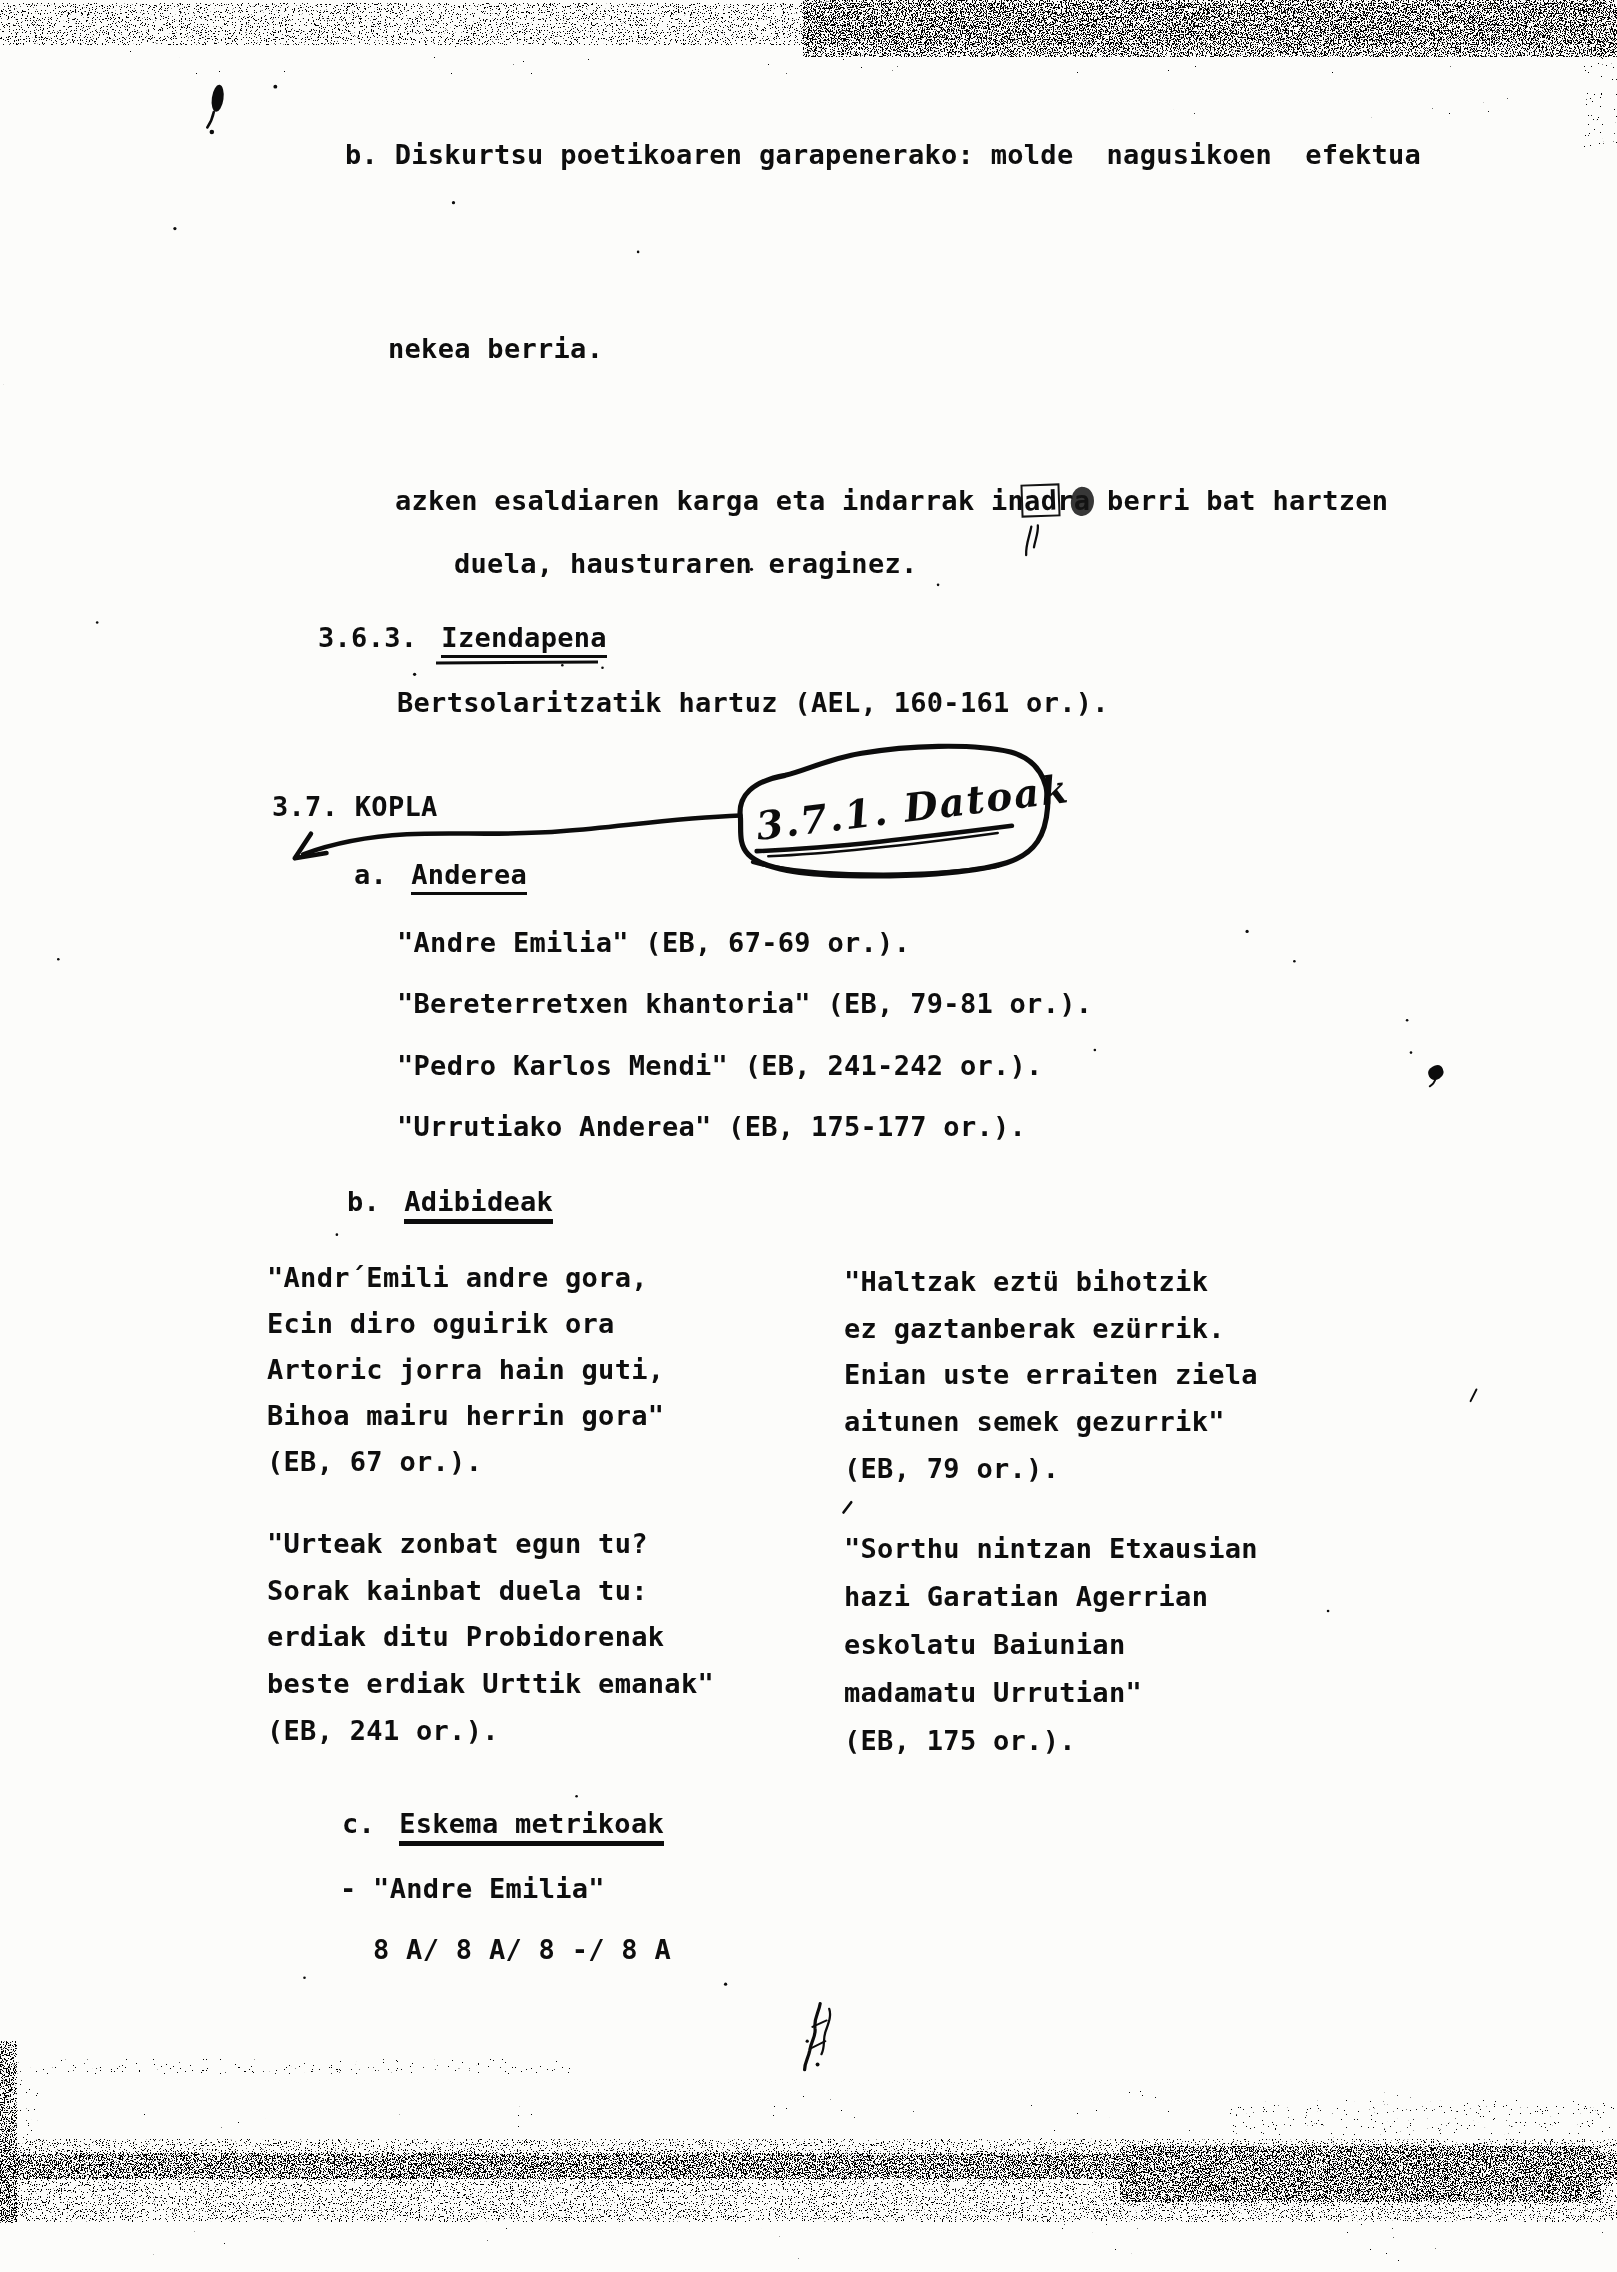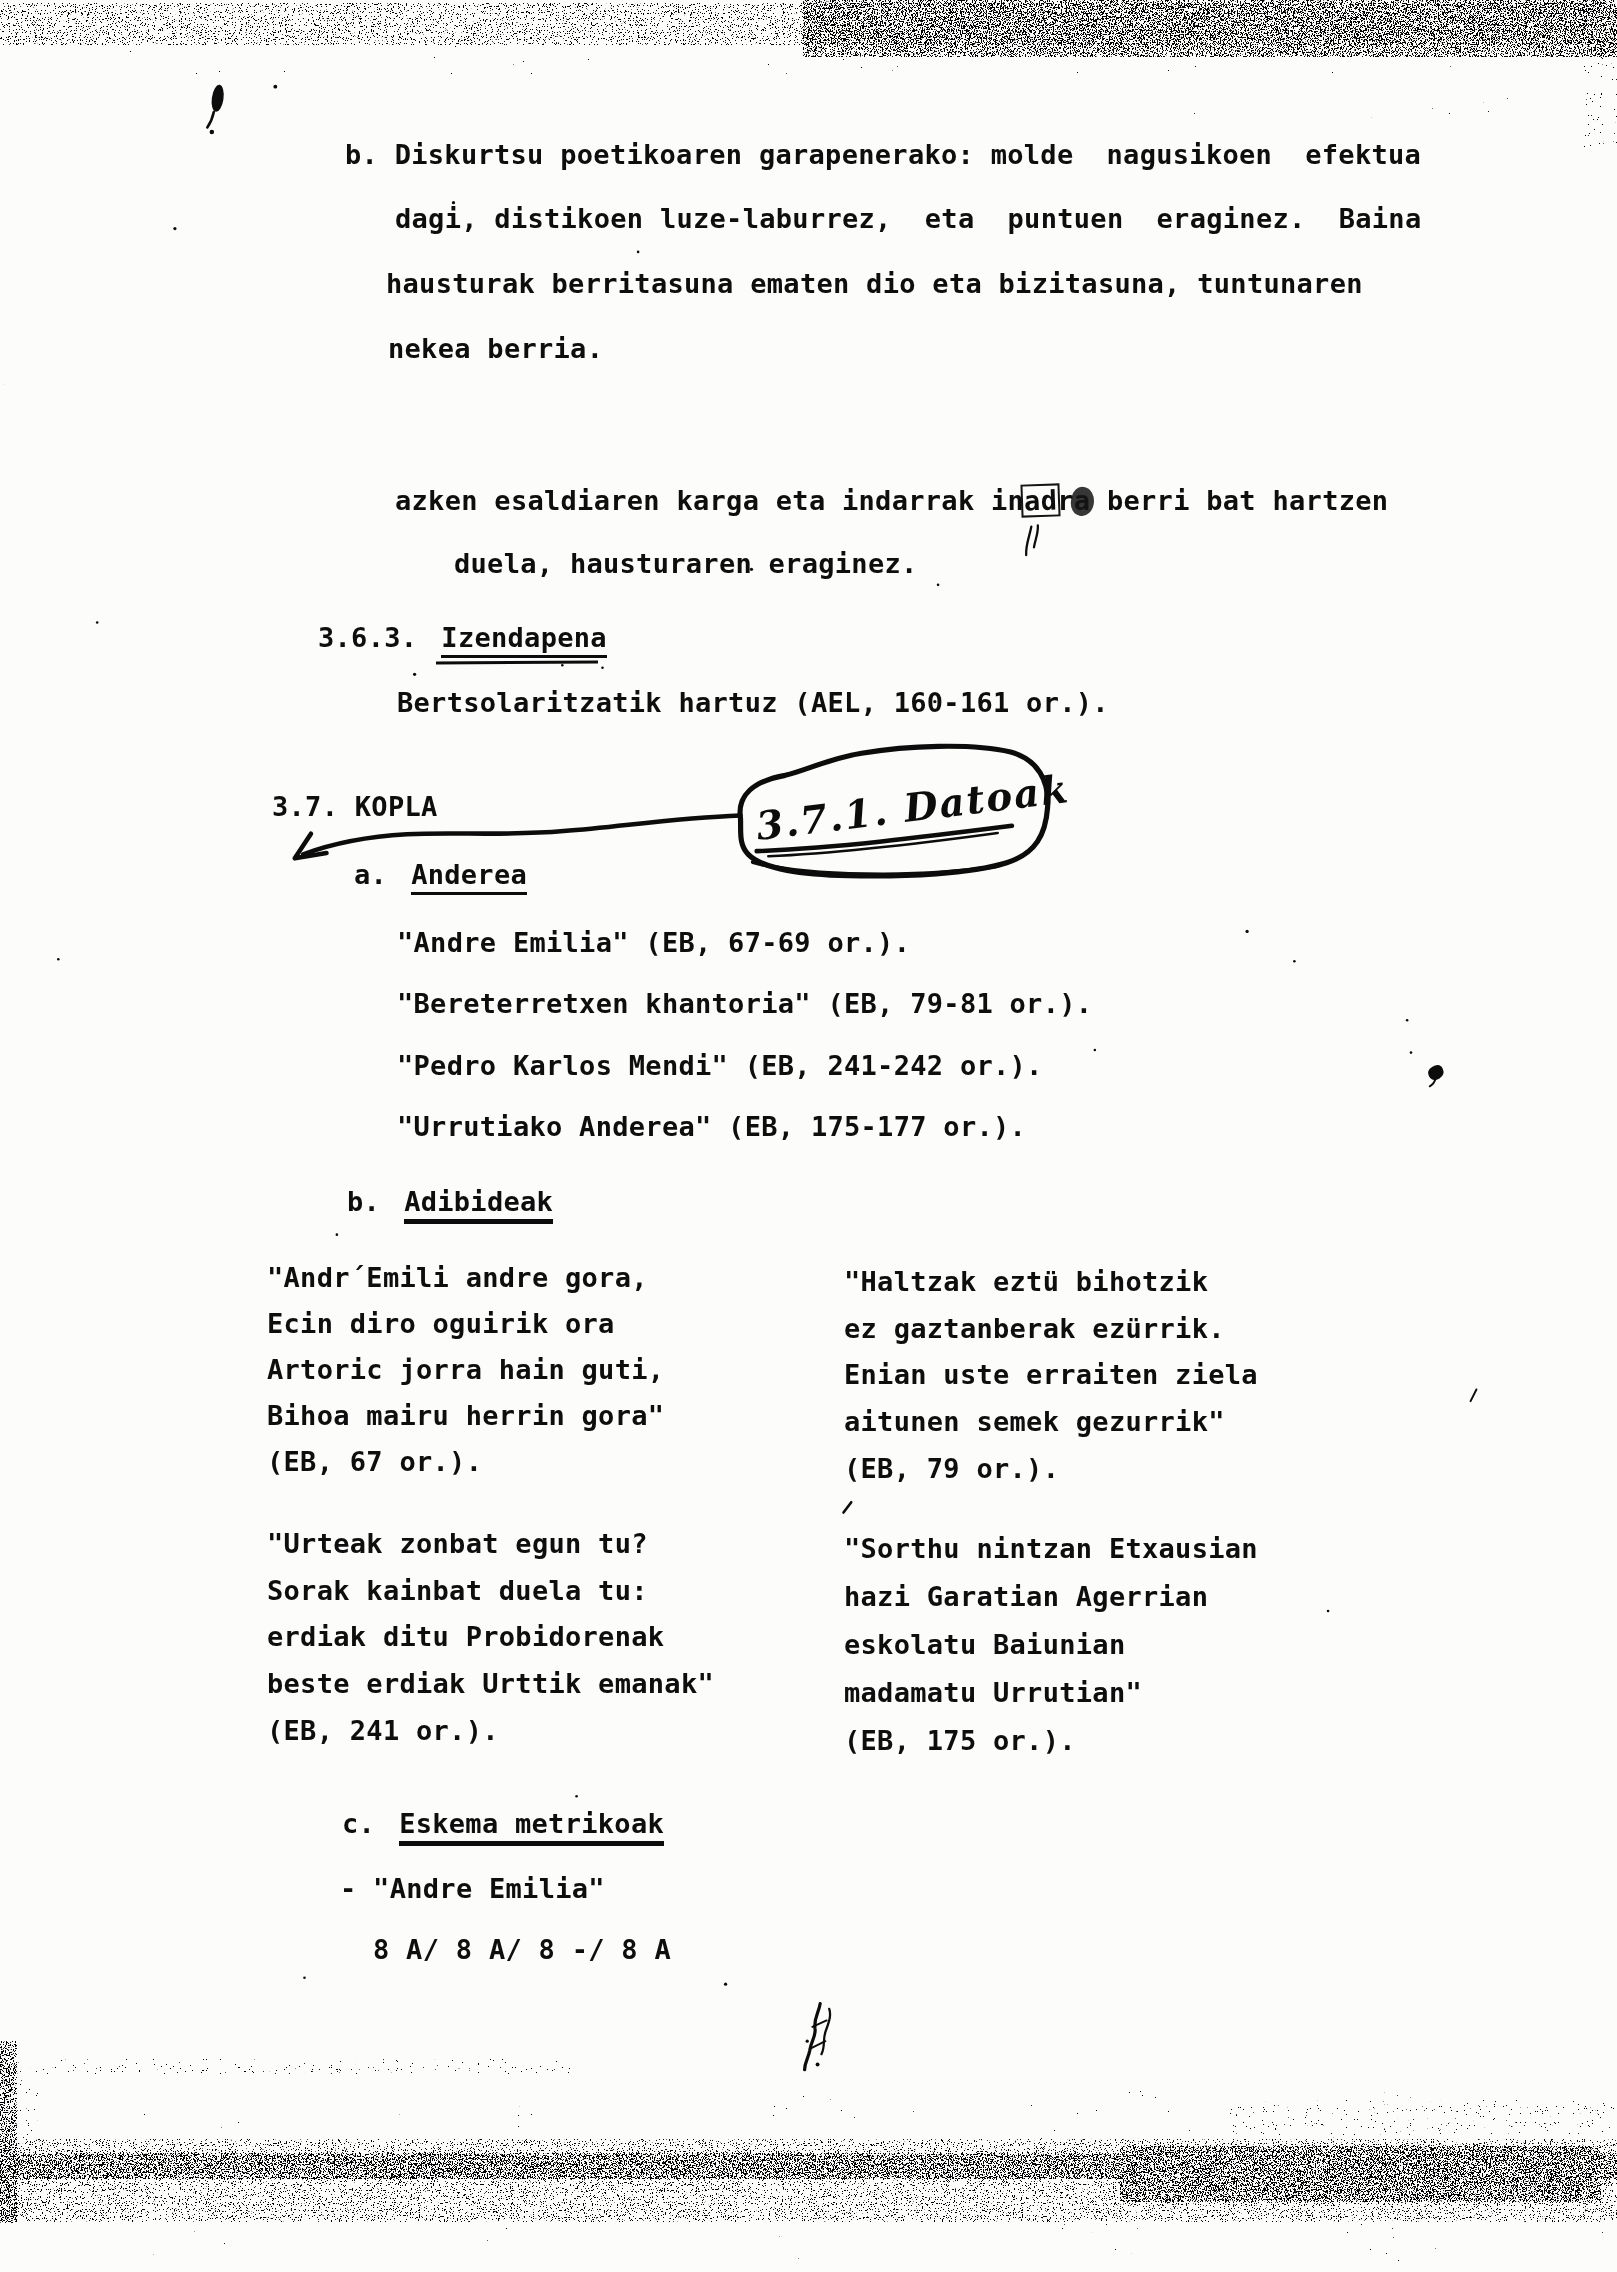--- a/index.html
+++ b/index.html
@@ -42,22 +42,20 @@
   }
   svg.overlay{position:absolute;left:0;top:0;pointer-events:none;}
   .hand-stroke{stroke:#0c0c0c;fill:none;stroke-linecap:round;stroke-linejoin:round;}
 </style>
 </head>
 <body>
 
 <div class="page">
 
   <div class="line" style="left:345px;top:141px">b. Diskurtsu poetikoaren garapenerako: molde  nagusikoen  efektua</div>
-  <div class="line" style="left:395px;top:205px">dagi, distikoen luze-laburrez,  eta  puntuen  eraginez.  Baina</div>
-  <div class="line" style="left:386px;top:270px">hausturak berritasuna ematen dio eta bizitasuna, tuntunaren</div>
   <div class="line" style="left:388px;top:335px">nekea berria.</div>
 
   <div class="line" style="left:395px;top:487px"><span>azken esaldiaren karga eta indarrak in</span><span class="cbox">ad</span><span>r</span><span class="blot">a</span><span> berri bat hartzen</span></div>
   <div class="line" style="left:454px;top:550px">duela, hausturaren eraginez.</div>
 
   <div class="line" style="left:318px;top:624px"><span class="marker">3.6.3.</span><span class="u u-double">Izendapena</span></div>
   <div class="line" style="left:397px;top:689px">Bertsolaritzatik hartuz (AEL, 160-161 or.).</div>
 
   <div class="line" style="left:272px;top:793px">3.7. KOPLA</div>
 

